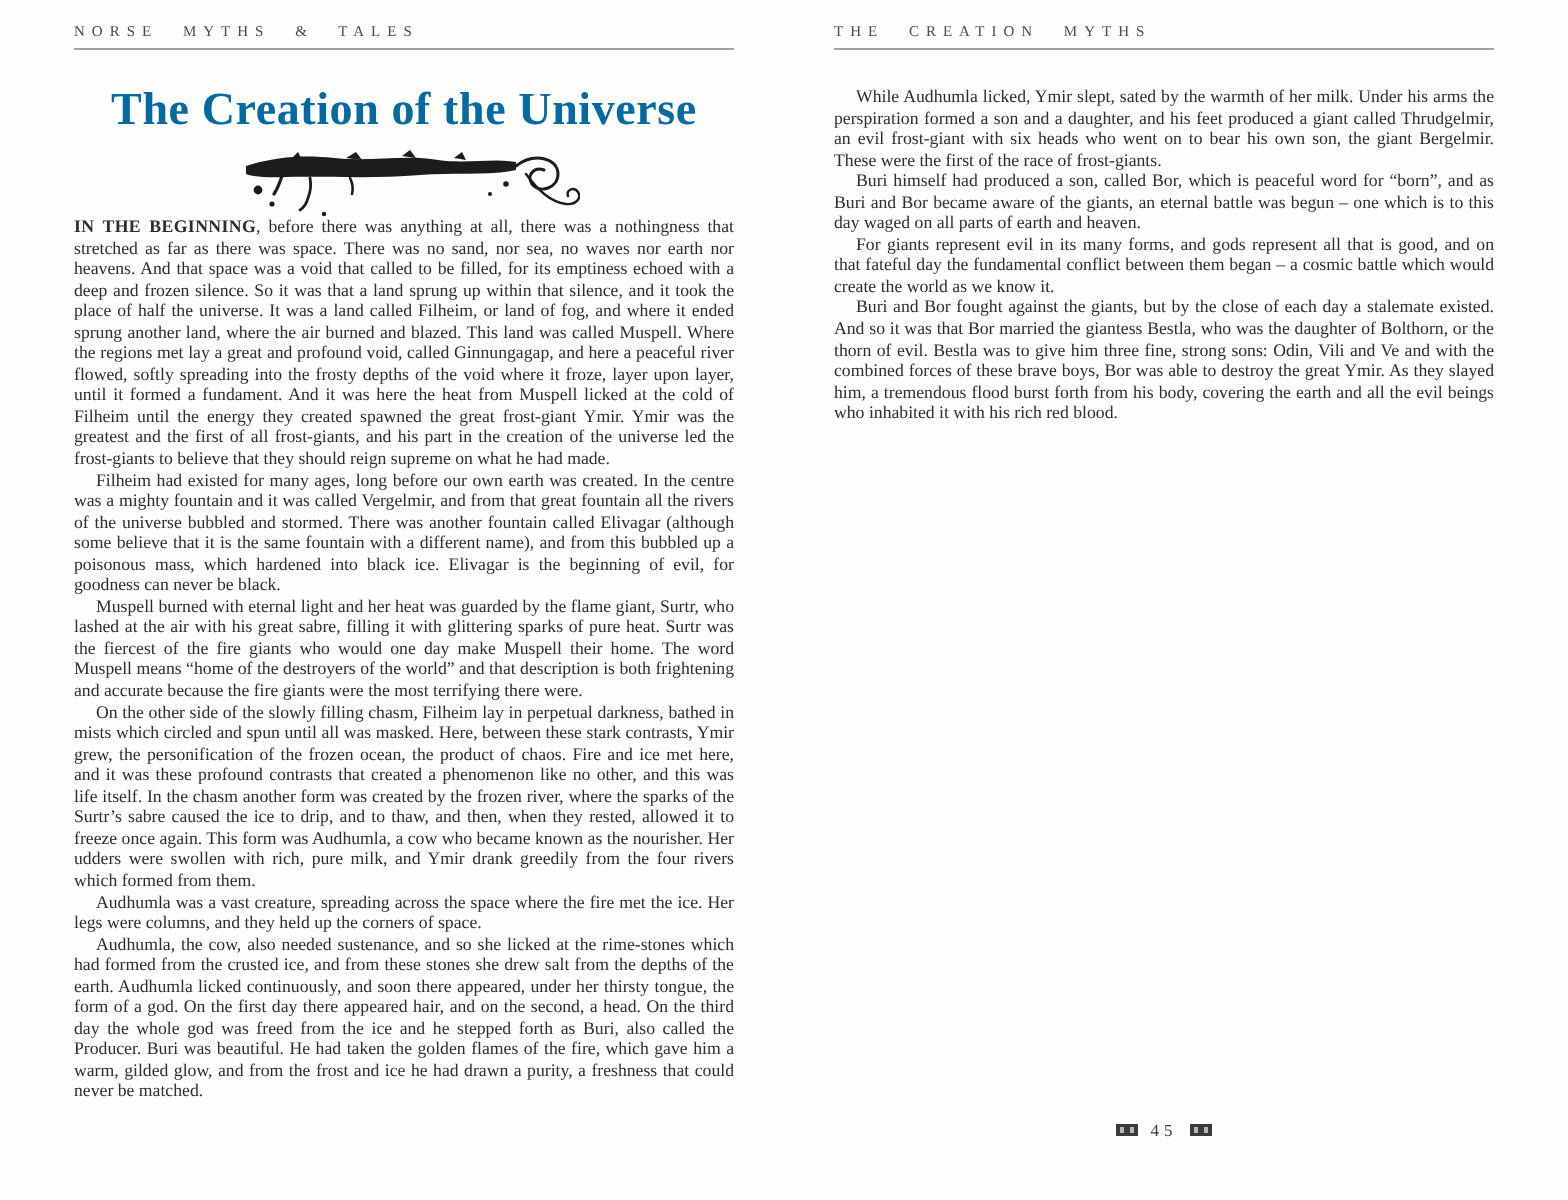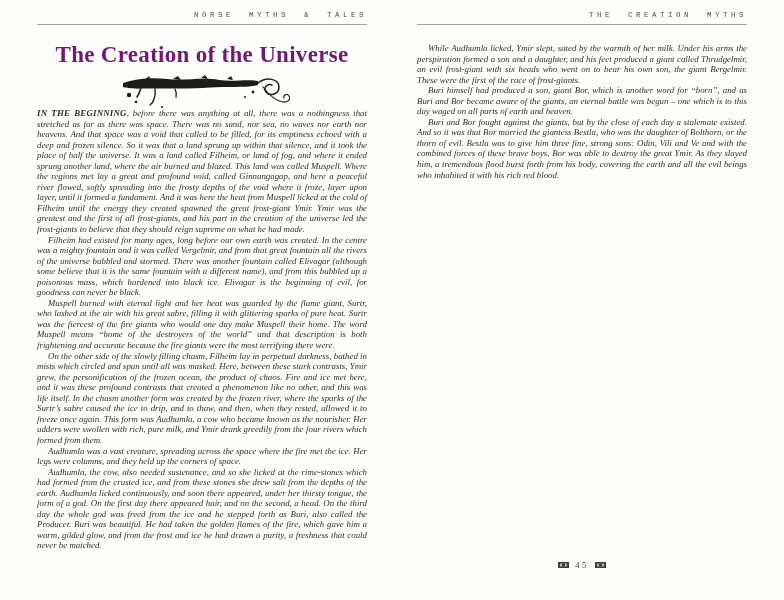--- a/index.html
+++ b/index.html
@@ -10,53 +10,52 @@
     color: #2e2d2b;
     overflow: hidden;
   }
   .spread { position: relative; width: 784px; height: 600px; }
   .page { position: absolute; top: 0; width: 330px; height: 600px; }
   .page-left  { left: 37px; }
   .page-right { left: 417px; }
 
   .running-head {
     position: absolute; top: 11px; left: 0; right: 0;
-    text-align: right;
+    text-align: left;
     font-size: 7.5px;
     letter-spacing: 3.5px;
     word-spacing: 7px;
     color: #4c4a48;
-    font-family: Liberation Mono, monospace;
+    font-family: Liberation Serif, serif;
   }
   .head-rule {
     position: absolute; top: 24px; left: 0; right: 0;
     border-top: 1px solid #a3a19e;
     height: 0;
   }
 
   .chapter-title {
     position: absolute; top: 42px; left: 0; right: 0;
     text-align: center;
     font-size: 23px;
     font-weight: bold;
     letter-spacing: 0.3px;
-    color: #701a75;
+    color: #0369a1;
   }
   .flourish-wrap {
     position: absolute; top: 74px; left: 0; right: 0;
     text-align: center;
   }
 
   .body-text {
     position: absolute; left: 0; right: 0;
     font-size: 8.85px;
     line-height: 10.55px;
     text-align: justify;
     color: #2e2d2b;
-    font-style: italic;
   }
   .body-text-left  { top: 108px; }
   .body-text-right { top: 43px; }
   .body-text p { margin: 0; text-indent: 11px; }
   .body-text p.no-indent { text-indent: 0; }
   .lead { font-weight: bold; letter-spacing: 0.2px; }
 
   .folio {
     position: absolute; top: 560px; left: 0; right: 0;
     display: flex; justify-content: center; align-items: center;
@@ -107,21 +106,22 @@
     </div>
 
   </div>
 
   <div class="page page-right">
     <div class="running-head">THE CREATION MYTHS</div>
     <div class="head-rule"></div>
 
     <div class="body-text body-text-right">
       <p>While Audhumla licked, Ymir slept, sated by the warmth of her milk. Under his arms the perspiration formed a son and a daughter, and his feet produced a giant called Thrudgelmir, an evil frost-giant with six heads who went on to bear his own son, the giant Bergelmir. These were the first of the race of frost-giants.</p>
-      <p>Buri himself had produced a son, giant Bor, which is another word for “born”, and as Buri and Bor became aware of the giants, an eternal battle was begun – one which is to this day waged on all parts of earth and heaven.</p>
+      <p>Buri himself had produced a son, called Bor, which is peaceful word for “born”, and as Buri and Bor became aware of the giants, an eternal battle was begun – one which is to this day waged on all parts of earth and heaven.</p>
+      <p>For giants represent evil in its many forms, and gods represent all that is good, and on that fateful day the fundamental conflict between them began – a cosmic battle which would create the world as we know it.</p>
       <p>Buri and Bor fought against the giants, but by the close of each day a stalemate existed. And so it was that Bor married the giantess Bestla, who was the daughter of Bolthorn, or the thorn of evil. Bestla was to give him three fine, strong sons: Odin, Vili and Ve and with the combined forces of these brave boys, Bor was able to destroy the great Ymir. As they slayed him, a tremendous flood burst forth from his body, covering the earth and all the evil beings who inhabited it with his rich red blood.</p>
     </div>
 
     <div class="folio">
       <span class="orn">
         <svg width="11" height="6" viewBox="0 0 11 6">
             <rect width="11" height="6" fill="#3c3b39"></rect>
             <rect x="2" y="1.5" width="7" height="3" fill="#b9b7b4"></rect>
             <rect x="4" y="1.5" width="3" height="3" fill="#3c3b39"></rect>
           </svg>

